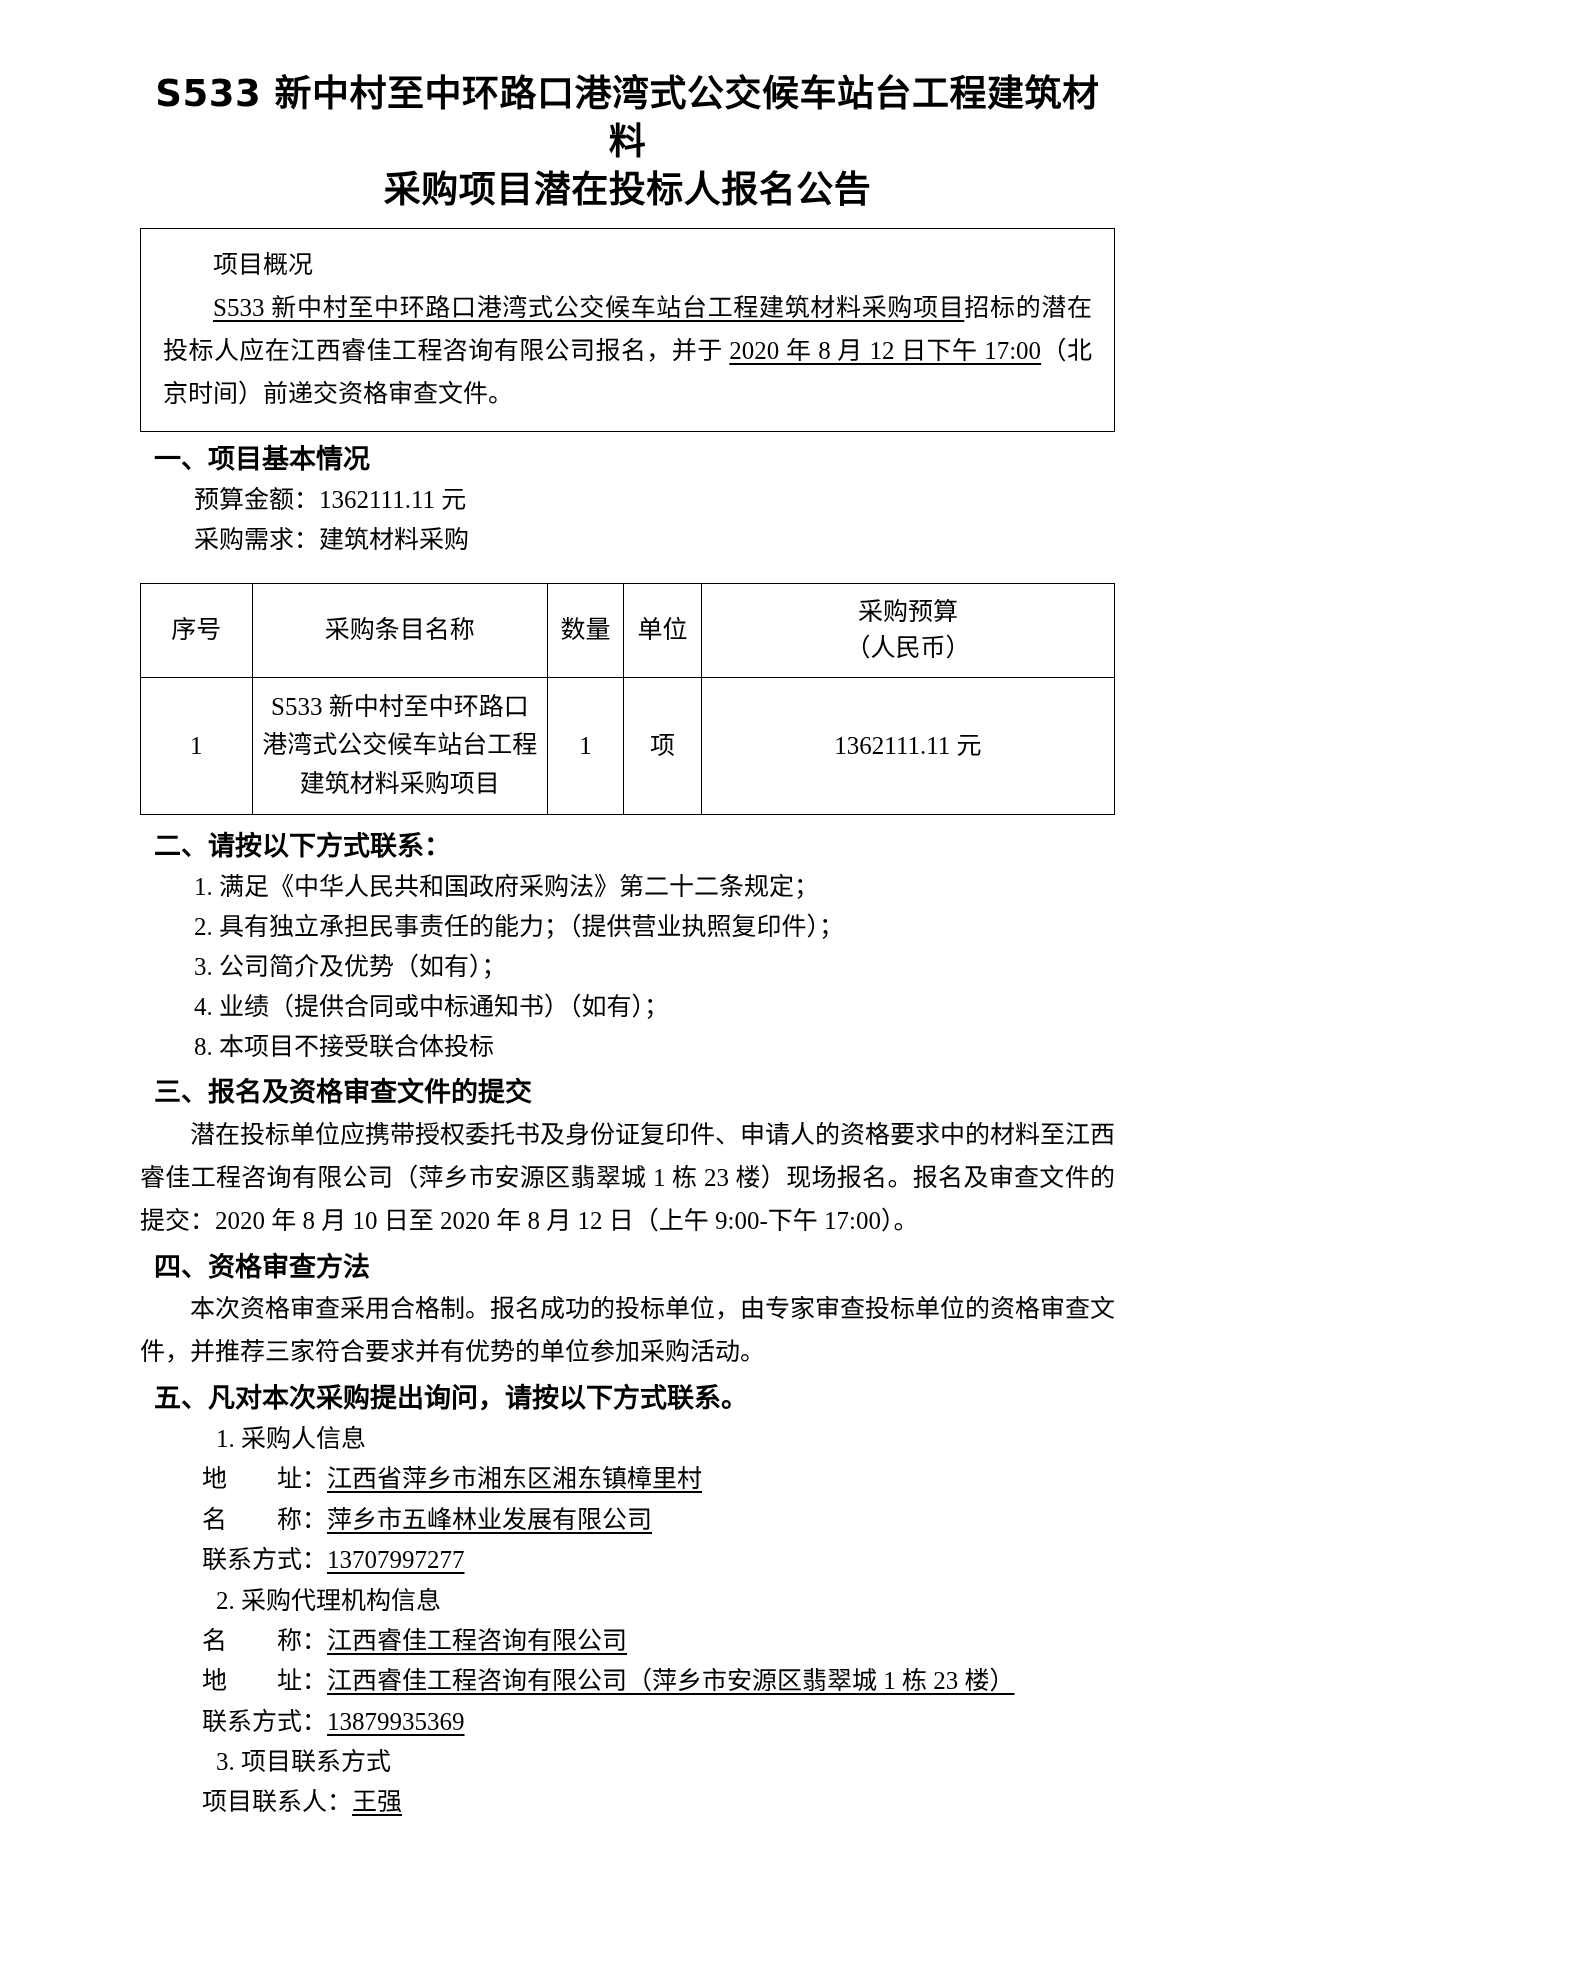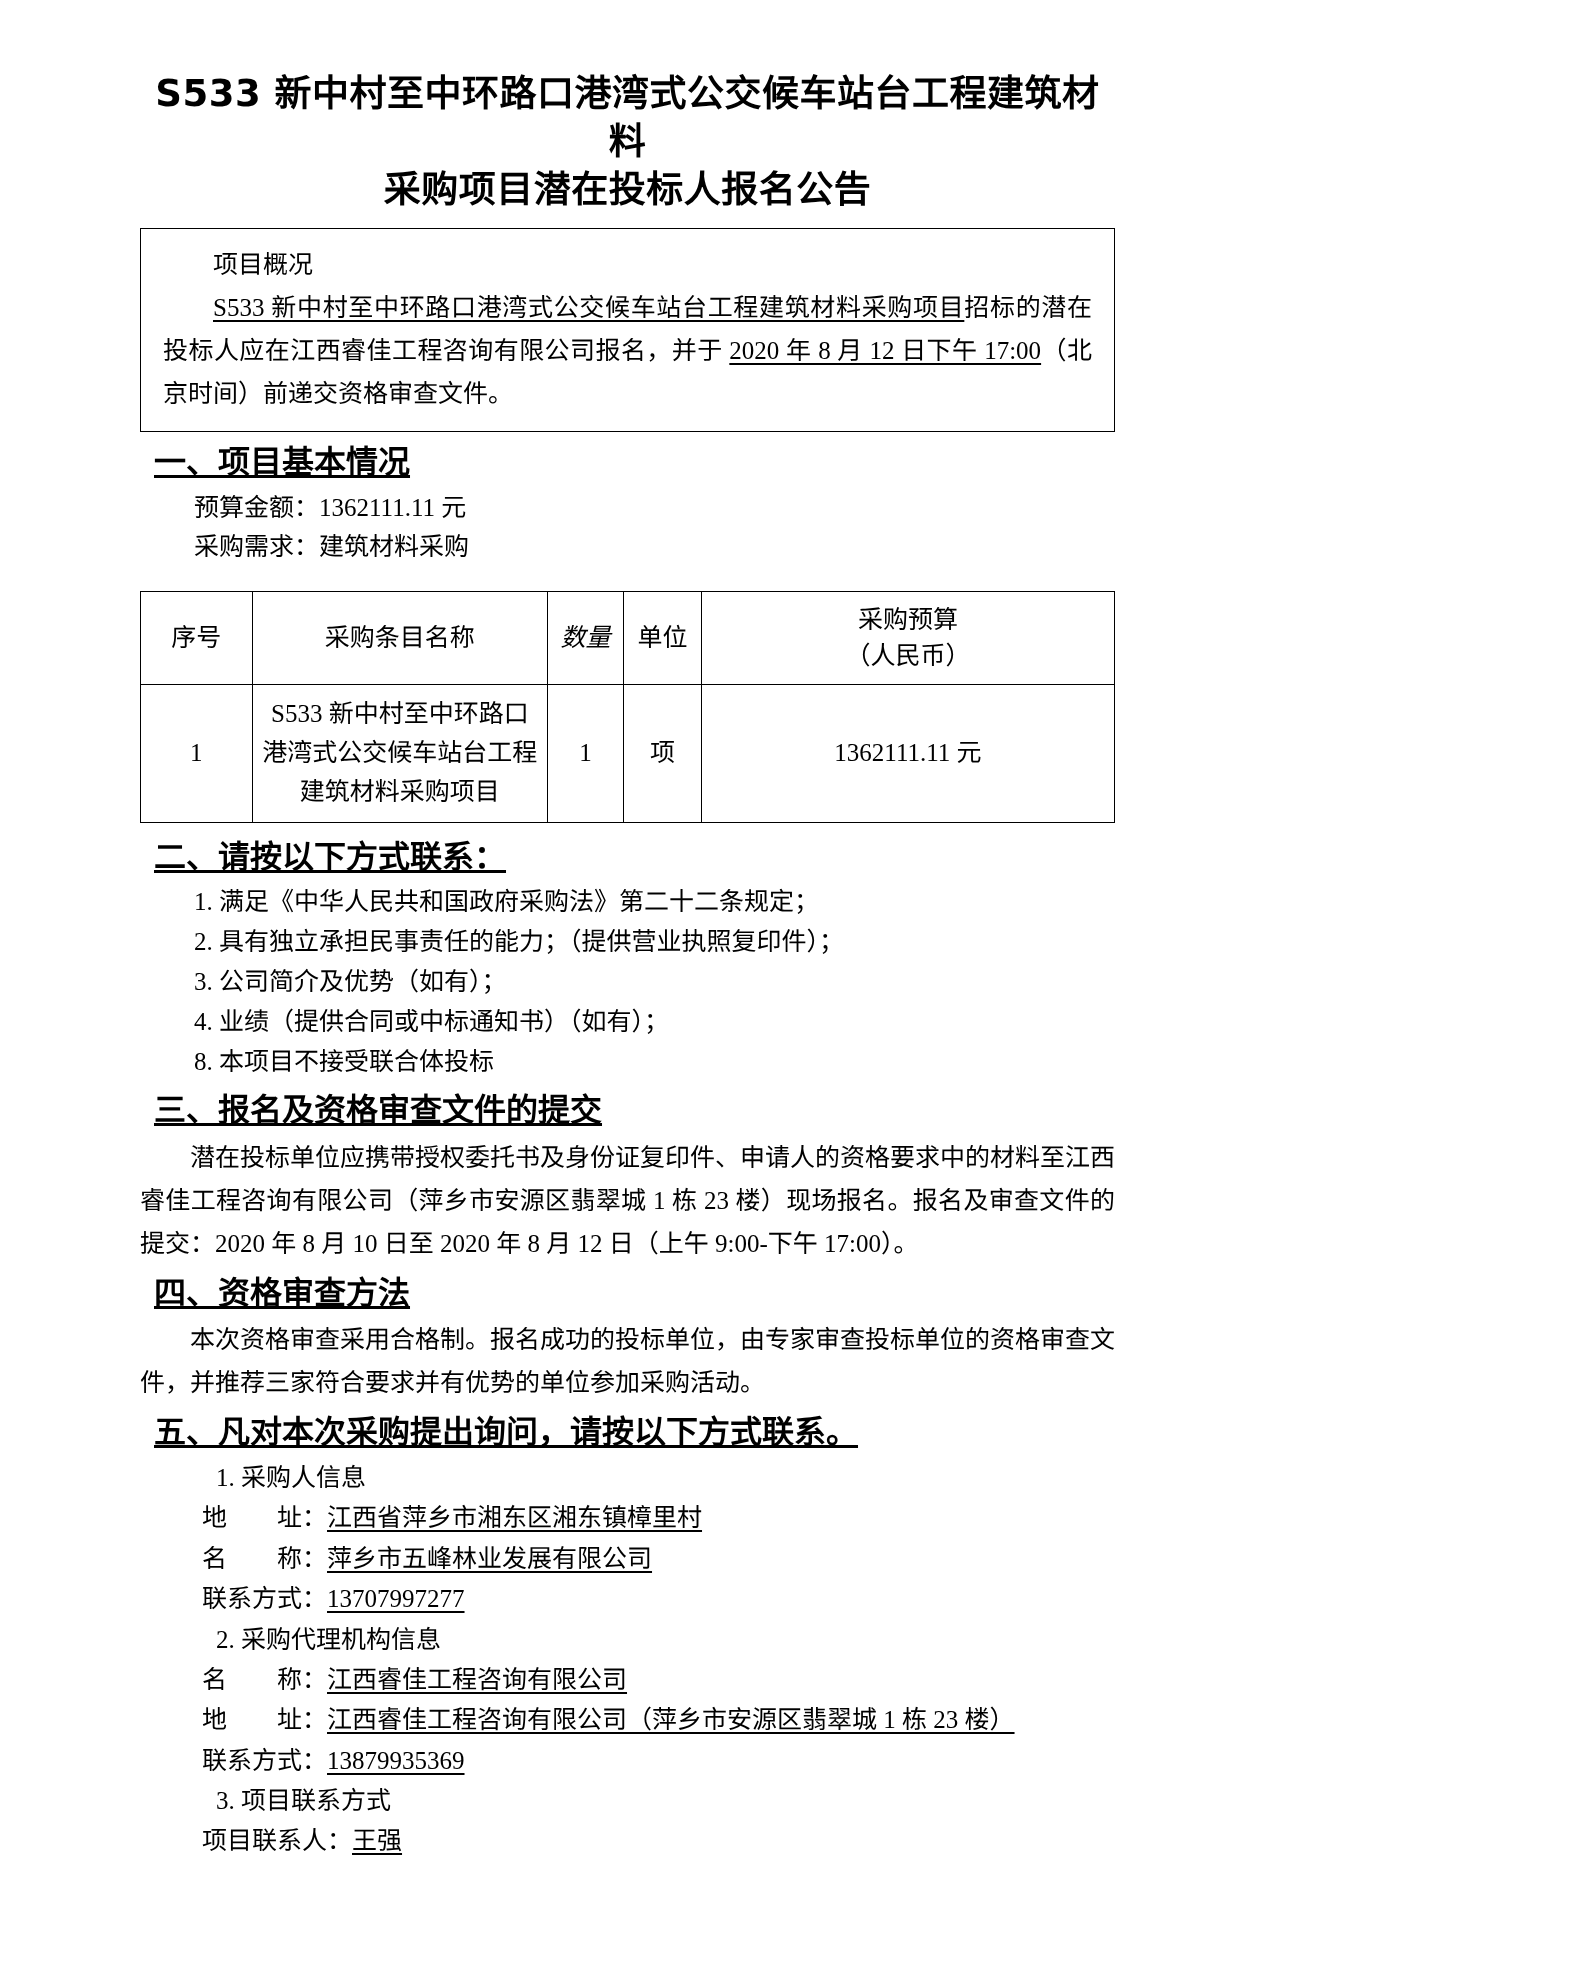--- a/index.html
+++ b/index.html
@@ -52,25 +52,24 @@
   }
   .u {
     text-decoration: underline;
     text-underline-offset: 4px;
   }
 
   
   .sec-head {
     font-family: "DejaVu Sans", "Liberation Sans", sans-serif;
     font-weight: bold;
-    font-size: 32px;
+    font-size: 27px;
     line-height: 1.55;
     margin: 4px 0 0 0;
     padding-left: 14px;
-    text-decoration: underline;
   }
 
   
   .line {
     font-size: 25px;
     line-height: 1.58;
     margin: 0;
     padding-left: 54px;
     white-space: nowrap;
   }
@@ -114,21 +113,21 @@
     border: 1.5px solid #000;
     font-weight: normal;
     font-size: 25px;
     line-height: 1.45;
     text-align: center;
     vertical-align: middle;
     padding: 10px 6px;
   }
   .proc-table th.h-no     { width: 10.9%; }
   .proc-table th.h-name   { width: 31.0%; margin-left: 8px; }
-  .proc-table th.h-qty    { width: 7.0%; font-style: italic;  }
+  .proc-table th.h-qty    { width: 7.0%;  }
   .proc-table th.h-unit   { width: 7.2%;  }
   .proc-table th.h-budget { width: 43.9%; }
   .proc-table td.c-name { line-height: 1.55; }
   .th-two-line { display: block; }
 </style>
 </head>
 <body>
 
 <div class="page">
 

